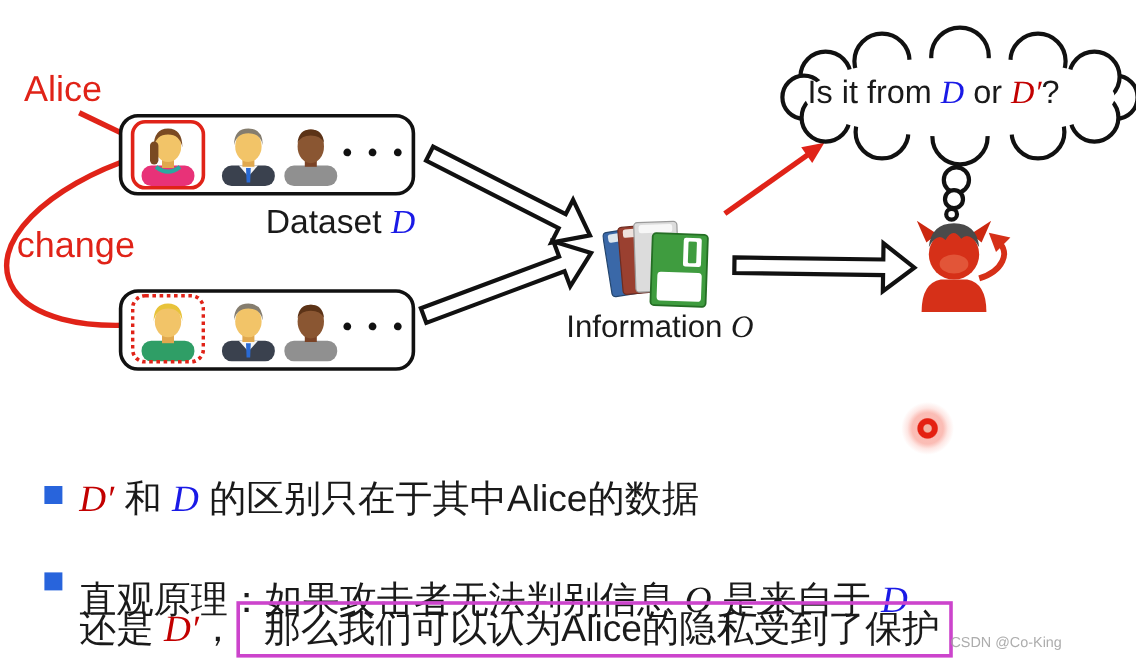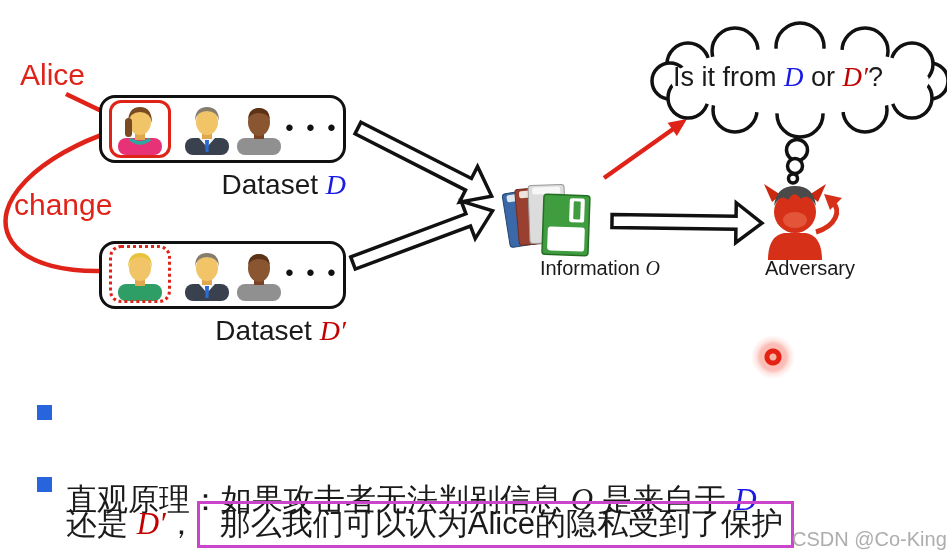--- a/index.html
+++ b/index.html
@@ -4,21 +4,21 @@
 <style>
   html,body{margin:0;padding:0;background:#fff;}
   .stage{
     position:relative;width:947px;height:559px;background:#fff;overflow:hidden;
     font-family:"Liberation Sans",sans-serif;color:#1a1a1a;
   }
   .abs{position:absolute;}
   .lbl{white-space:nowrap;}
   .red-lbl{color:#e02318;font-size:30px;}
   .caption{font-size:28px;text-align:right;}
-  .sub-caption{font-size:20px;text-align:right;}
+  .sub-caption{font-size:26px;text-align:center;}
   .math{font-family:"Liberation Serif",serif;font-style:italic;}
   .math-blue{color:#1a1ae6;}
   .math-red{color:#c20000;}
   .dataset-box{
     background:#fff;border:3.5px solid #111;border-radius:16px;
     width:247px;height:68px;box-sizing:border-box;
   }
   .alice-outline{border:3.5px solid #e02318;border-radius:12px;width:62px;height:58px;box-sizing:border-box;}
   .alice-outline.dotted{border-style:dotted;}
   .dots{font-size:24px;letter-spacing:3px;color:#111;width:58px;text-align:center;line-height:50px;}
@@ -28,21 +28,21 @@
   .boxed-seg{border:3px solid #cc44cc;padding:2px 8px 4px 20px;}
   .laser{
     width:46px;height:46px;border-radius:50%;
     background:radial-gradient(circle,
       #f2b4a4 0 3px,
       #e42112 4px 8px,
       rgba(244,80,60,0.38) 9px 13px,
       rgba(244,80,60,0.14) 17px,
       rgba(244,80,60,0) 22px);
   }
-  .watermark{font-size:20px;color:rgba(162,162,162,0.88);white-space:nowrap;}
+  .watermark{font-size:12px;color:rgba(162,162,162,0.88);white-space:nowrap;}
   svg{display:block;}
 </style>
 </head>
 <body>
 
 <div class="stage">
 
   <svg class="abs" style="left:0;top:0;" width="947" height="559" viewBox="0 0 947 559">
 
     <g transform="translate(358,128) rotate(27)">
@@ -147,23 +147,20 @@
     <ellipse cx="24" cy="17" rx="11" ry="13" fill="#f2c468"></ellipse>
     <path d="M12,16 Q12,2 24,2 Q36,2 36,16 Q34,6 24,6 Q14,6 12,16 Z" fill="#857d6e"></path>
   </svg>
   <svg class="abs" style="left:235px;top:250px;" width="48" height="52" viewBox="0 0 48 50">
     <rect x="2" y="33" width="44" height="17" rx="8" fill="#909090"></rect>
     <rect x="19" y="26" width="10" height="8" fill="#7a4326"></rect>
     <ellipse cx="24" cy="17" rx="11" ry="14" fill="#8a5632"></ellipse>
     <path d="M13,14 Q14,3 24,3 Q34,3 35,14 Q32,8 24,8 Q16,8 13,14 Z" fill="#5c3317"></path>
   </svg>
   <div class="abs dots" style="left:283px;top:248px;">• • •</div>
-  <div class="abs caption lbl" style="left:99px;top:315px;width:247px;">
-    <span>Dataset </span><span class="math math-red">D′</span>
-  </div>
 
   <svg class="abs" style="left:502px;top:181px;" width="92" height="80" viewBox="0 0 92 80">
     <g transform="translate(4,10) rotate(-9 19 27)">
       <rect x="0" y="0" width="38" height="54" rx="3" fill="#3a68a8" stroke="#24466e" stroke-width="1"></rect>
       <rect x="4" y="2" width="30" height="7" rx="2" fill="#dde6ee"></rect>
     </g>
     <g transform="translate(15,7) rotate(-5 19 28)">
       <rect x="0" y="0" width="38" height="56" rx="3" fill="#9a4030" stroke="#6e2c20" stroke-width="1"></rect>
       <rect x="4" y="2" width="30" height="7" rx="2" fill="#eee2dd"></rect>
     </g>
@@ -193,25 +190,27 @@
     </g>
     <path d="M62,54 C82,48 88,32 78,24" stroke="#d63018" stroke-width="5" fill="none"></path>
     <polygon points="70,16 88,20 76,32" fill="#d63018"></polygon>
     <polygon points="18,24 10,6 27,17" fill="#cc2810"></polygon>
     <polygon points="64,24 72,6 55,17" fill="#cc2810"></polygon>
     <circle cx="41" cy="34" r="21" fill="#d63018"></circle>
     <path d="M14,82 Q14,58 30,55 L52,55 Q68,58 68,82 Z" fill="#d63018"></path>
     <ellipse cx="41" cy="42" rx="12" ry="8" fill="#e25538"></ellipse>
     <path d="M20,28 Q22,8 41,8 Q60,8 62,28 Q54,14 47,21 Q40,11 34,22 Q27,15 20,28 Z" fill="#4a4a4a"></path>
   </svg>
-  <div class="abs sub-caption lbl" style="left:715px;top:257px;width:140px;">Adversary</div>
 
   <div class="abs laser" style="left:750px;top:334px;"></div>
 
   <div class="abs bullet-sq" style="left:37px;top:405px;"></div>
+  <div class="abs bullet-line" style="left:66px;top:396px;">
+    <span class="math math-red">D′</span><span> 和 </span><span class="math math-blue">D</span><span> 的区别只在于其中Alice的数据</span>
+  </div>
 
   <div class="abs bullet-sq" style="left:37px;top:477px;"></div>
   <div class="abs bullet-line" style="left:66px;top:480px;">
     <span>直观原理：如果攻击者无法判别信息 </span><span class="math">O</span><span> 是来自于 </span><span class="math math-blue">D</span>
   </div>
   <div class="abs bullet-line" style="left:66px;top:504px;">
     <span>还是 </span><span class="math math-red">D′</span><span>，</span><span class="boxed-seg">那么我们可以认为Alice的隐私受到了保护</span>
   </div>
 
   <div class="abs watermark" style="left:792px;top:528px;">CSDN @Co-King</div>

